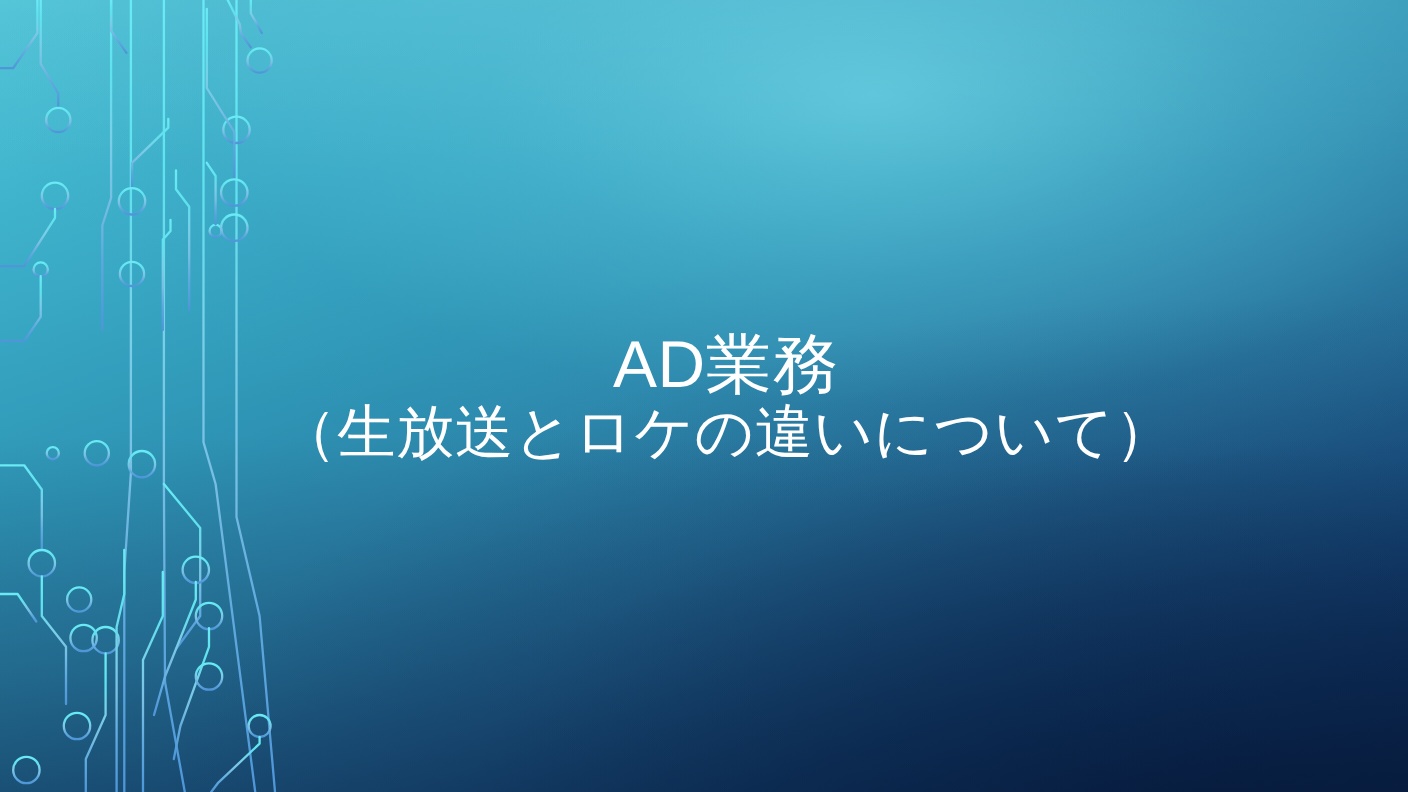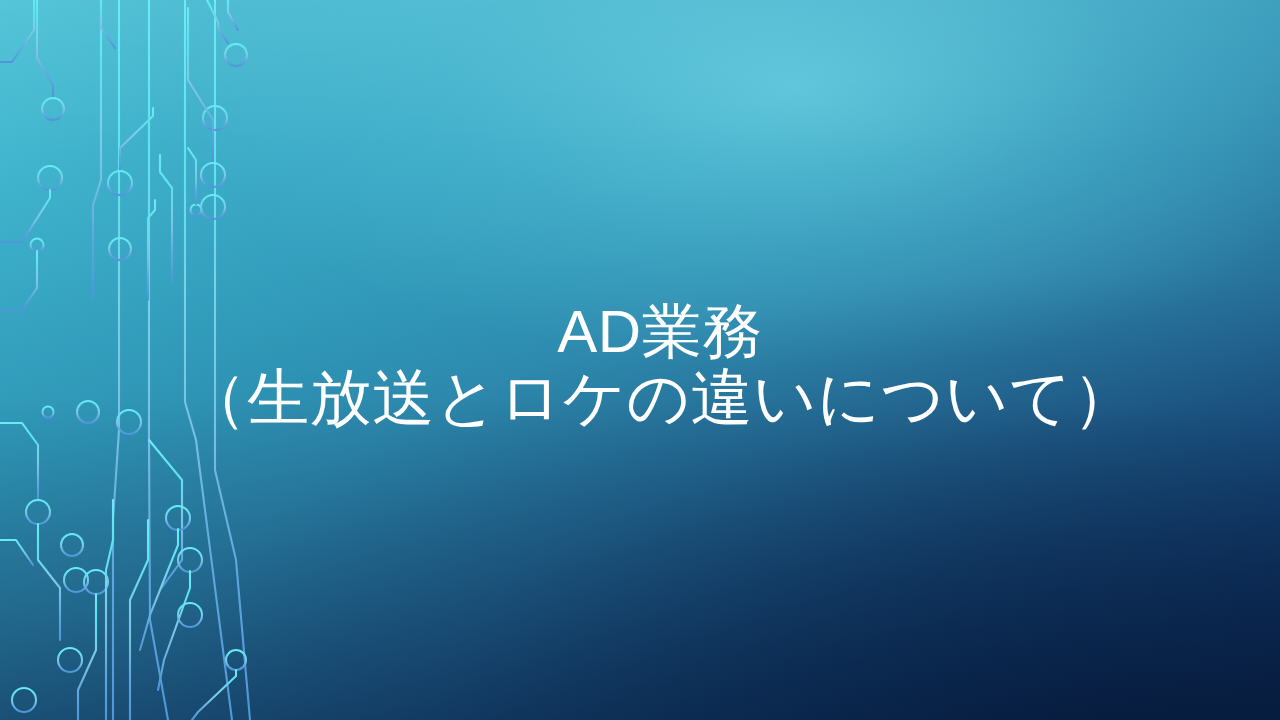--- a/index.html
+++ b/index.html
@@ -81,21 +81,21 @@
     line-height: 1.08;
     letter-spacing: 0.5px;
     font-weight: 400;
   }
   .title-line {
     display: block;
     font-size: 60px;
     white-space: nowrap;
   }
   .title-line.l2 {
-    font-size: 62px;
+    font-size: 53px;
     text-align: center;
   }
 </style>
 </head>
 <body>
 
 <div id="slide">
 
   <div class="bg-base"></div>
   <div class="bg-glow"></div>

